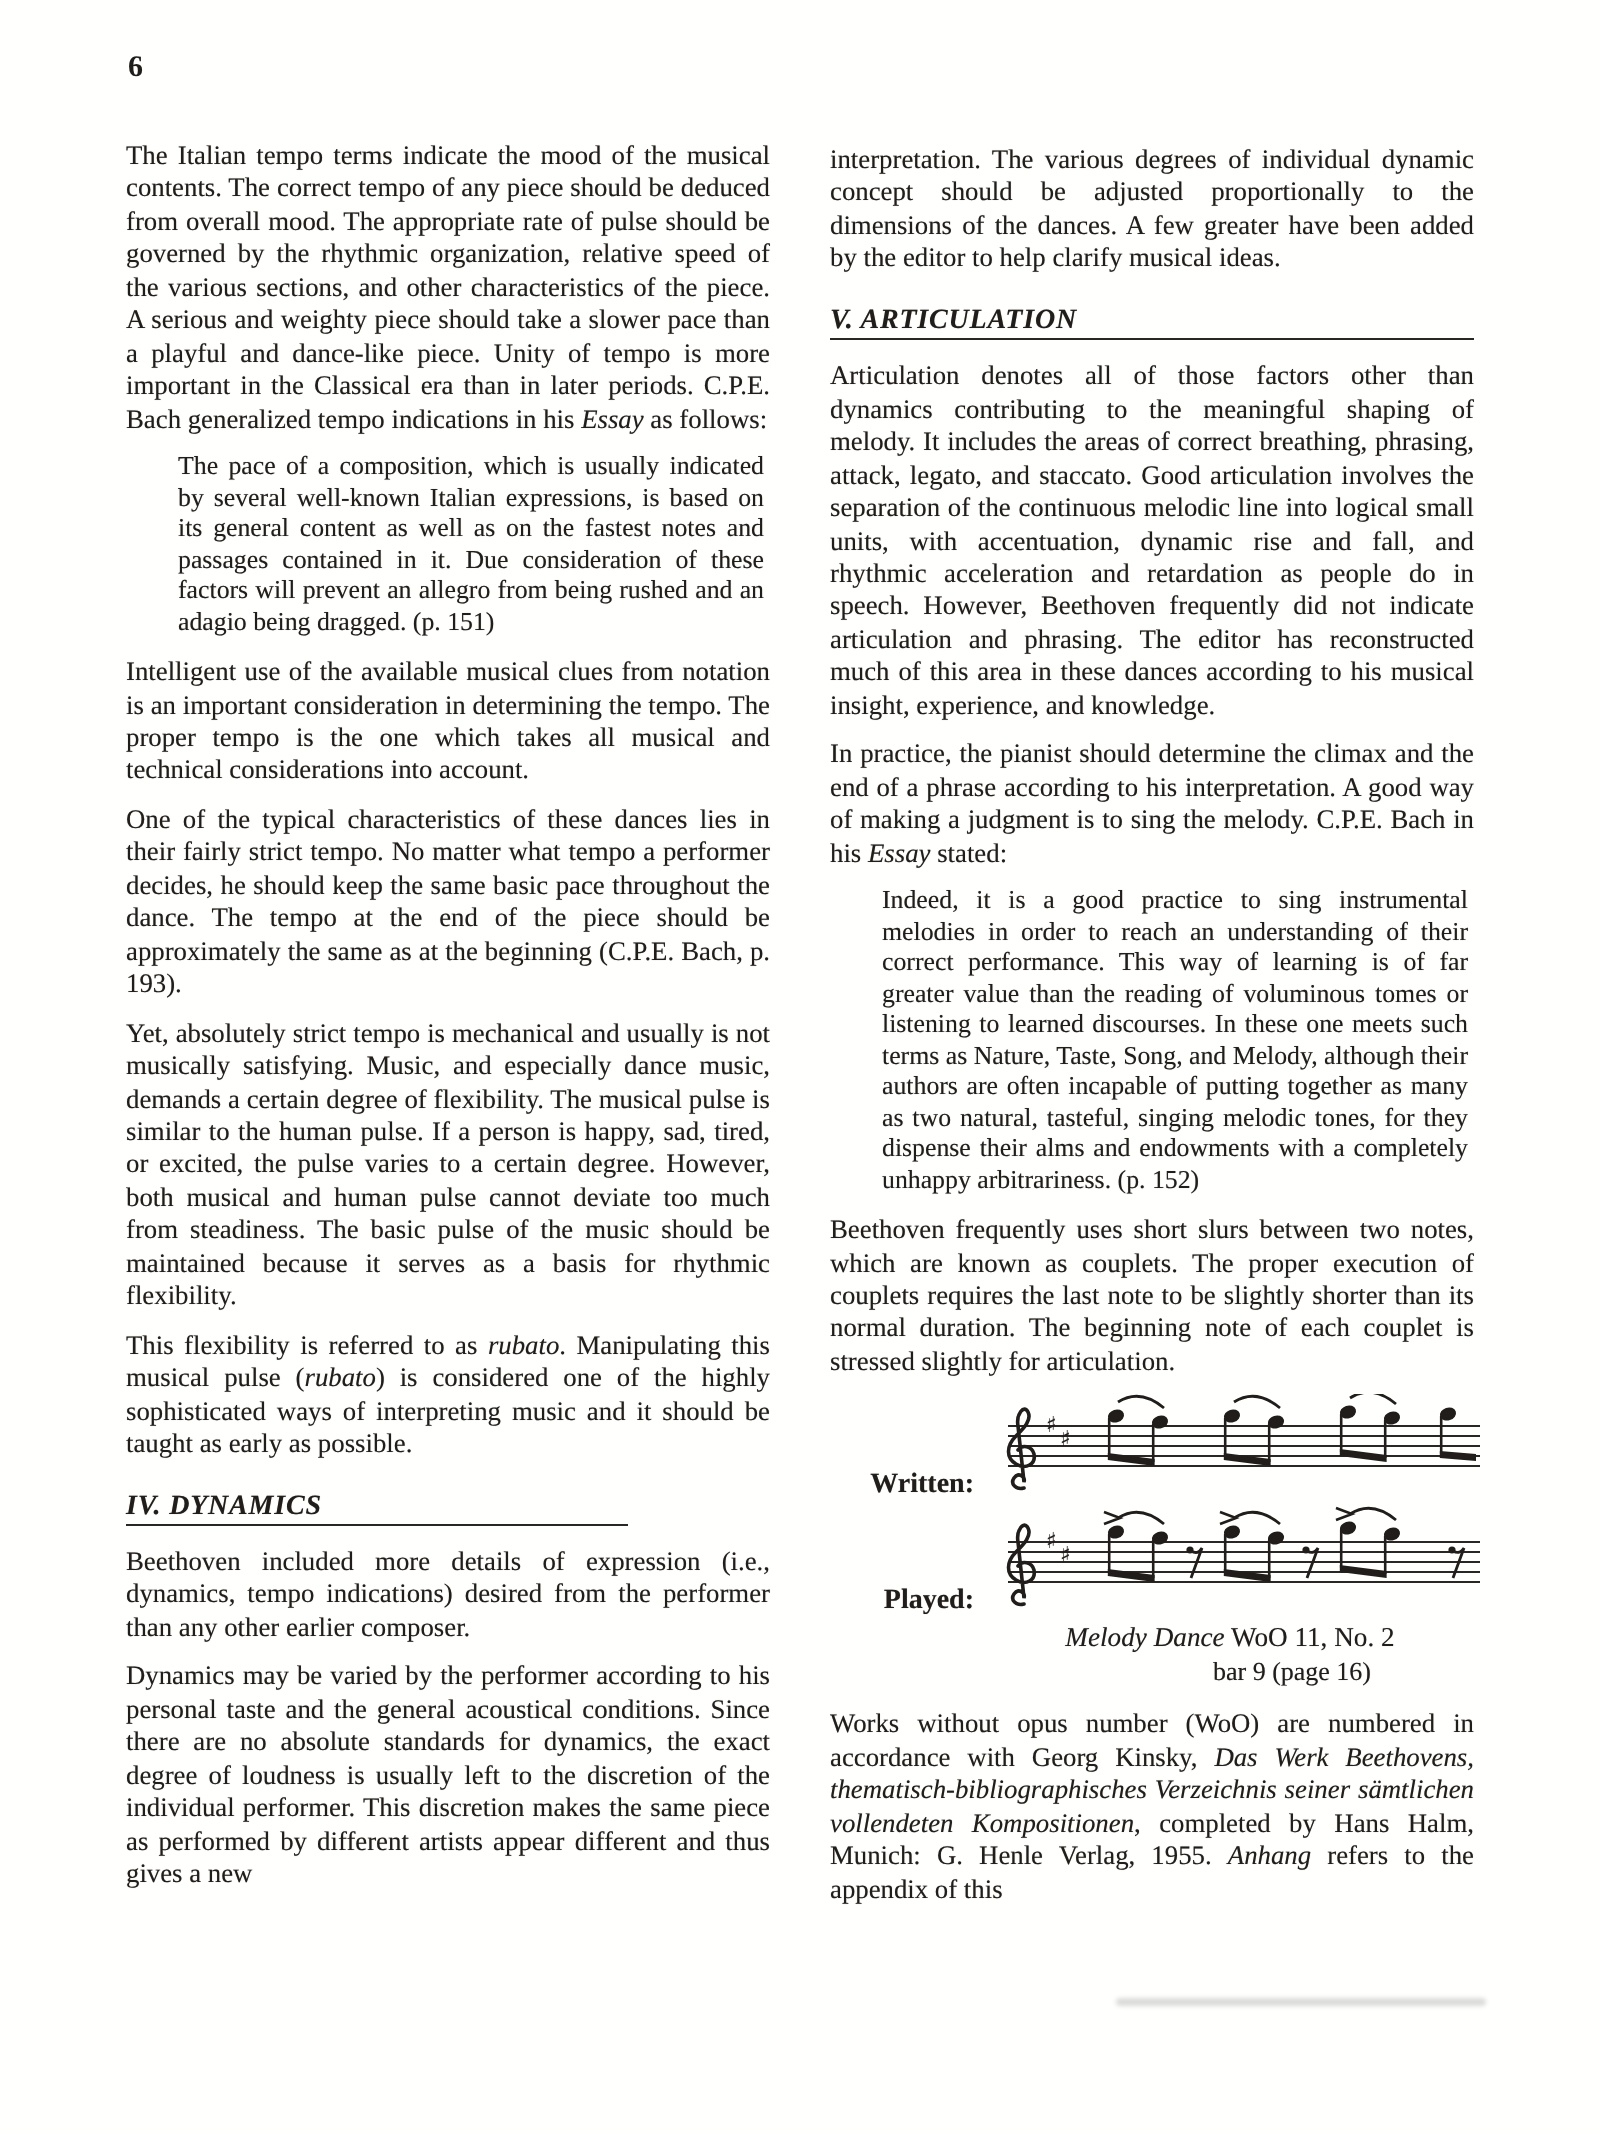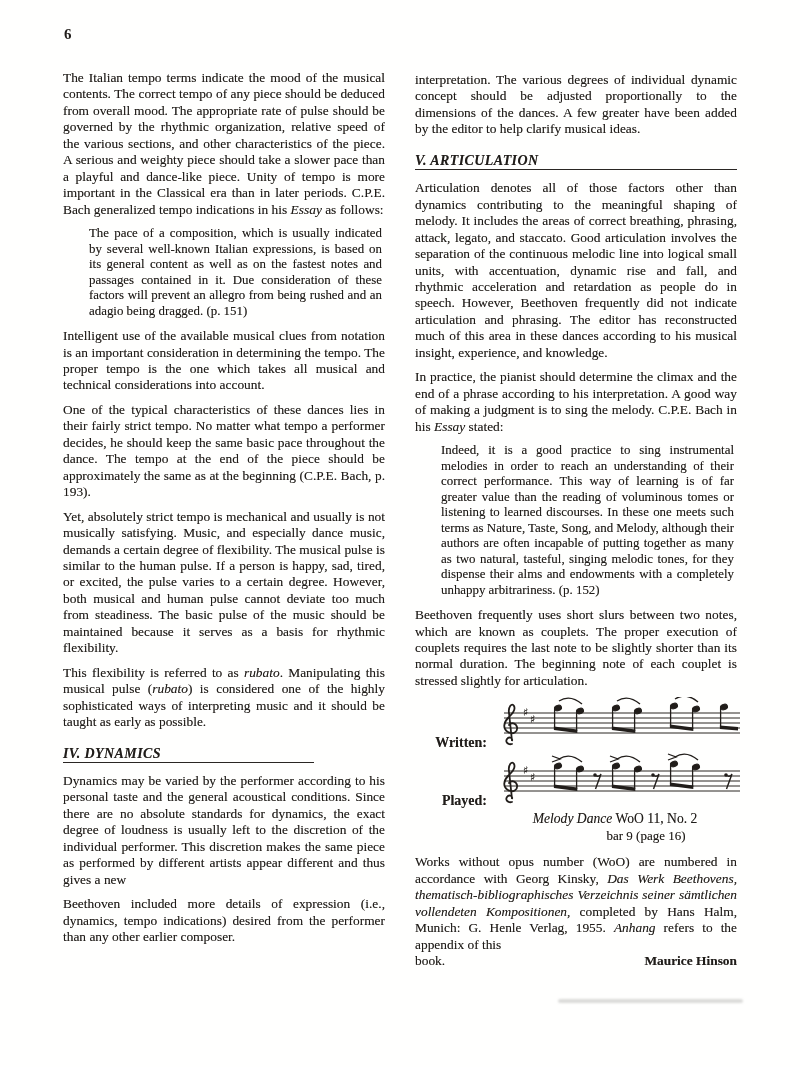--- a/index.html
+++ b/index.html
@@ -66,22 +66,22 @@
   <div class="page-number">6</div>
 
   <div class="col col-left">
     <p class="para"><span>The Italian tempo terms indicate the mood of the musical contents. The correct tempo of any piece should be deduced from overall mood. The appropriate rate of pulse should be governed by the rhythmic organization, relative speed of the various sections, and other characteristics of the piece. A serious and weighty piece should take a slower pace than a playful and dance-like piece. Unity of tempo is more important in the Classical era than in later periods. C.P.E. Bach generalized tempo indications in his </span><span class="it">Essay</span><span> as follows:</span></p>
     <p class="quote">The pace of a composition, which is usually indicated by several well-known Italian expressions, is based on its general content as well as on the fastest notes and passages contained in it. Due consideration of these factors will prevent an allegro from being rushed and an adagio being dragged. (p. 151)</p>
     <p class="para">Intelligent use of the available musical clues from notation is an important consideration in determining the tempo. The proper tempo is the one which takes all musical and technical considerations into account.</p>
     <p class="para">One of the typical characteristics of these dances lies in their fairly strict tempo. No matter what tempo a performer decides, he should keep the same basic pace throughout the dance. The tempo at the end of the piece should be approximately the same as at the beginning (C.P.E. Bach, p. 193).</p>
     <p class="para">Yet, absolutely strict tempo is mechanical and usually is not musically satisfying. Music, and especially dance music, demands a certain degree of flexibility. The musical pulse is similar to the human pulse. If a person is happy, sad, tired, or excited, the pulse varies to a certain degree. However, both musical and human pulse cannot deviate too much from steadiness. The basic pulse of the music should be maintained because it serves as a basis for rhythmic flexibility.</p>
     <p class="para"><span>This flexibility is referred to as </span><span class="it">rubato</span><span>. Manipulating this musical pulse (</span><span class="it">rubato</span><span>) is considered one of the highly sophisticated ways of interpreting music and it should be taught as early as possible.</span></p>
     <h2 class="sec-heading short">IV. DYNAMICS</h2>
+    <p class="para">Beethoven included more details of expression (i.e., dynamics, tempo indications) desired from the performer than any other earlier composer.</p>
     <p class="para">Dynamics may be varied by the performer according to his personal taste and the general acoustical conditions. Since there are no absolute standards for dynamics, the exact degree of loudness is usually left to the discretion of the individual performer. This discretion makes the same piece as performed by different artists appear different and thus gives a new</p>
-    <p class="para">Beethoven included more details of expression (i.e., dynamics, tempo indications) desired from the performer than any other earlier composer.</p>
   </div>
 
   <div class="col col-right">
     <p class="para">interpretation. The various degrees of individual dynamic concept should be adjusted proportionally to the dimensions of the dances. A few greater have been added by the editor to help clarify musical ideas.</p>
     <h2 class="sec-heading">V. ARTICULATION</h2>
     <p class="para">Articulation denotes all of those factors other than dynamics contributing to the meaningful shaping of melody. It includes the areas of correct breathing, phrasing, attack, legato, and staccato. Good articulation involves the separation of the continuous melodic line into logical small units, with accentuation, dynamic rise and fall, and rhythmic acceleration and retardation as people do in speech. However, Beethoven frequently did not indicate articulation and phrasing. The editor has reconstructed much of this area in these dances according to his musical insight, experience, and knowledge.</p>
     <p class="para"><span>In practice, the pianist should determine the climax and the end of a phrase according to his interpretation. A good way of making a judgment is to sing the melody. C.P.E. Bach in his </span><span class="it">Essay</span><span> stated:</span></p>
     <p class="quote">Indeed, it is a good practice to sing instrumental melodies in order to reach an understanding of their correct performance. This way of learning is of far greater value than the reading of voluminous tomes or listening to learned discourses. In these one meets such terms as Nature, Taste, Song, and Melody, although their authors are often incapable of putting together as many as two natural, tasteful, singing melodic tones, for they dispense their alms and endowments with a completely unhappy arbitrariness. (p. 152)</p>
     <p class="para">Beethoven frequently uses short slurs between two notes, which are known as couplets. The proper execution of couplets requires the last note to be slightly shorter than its normal duration. The beginning note of each couplet is stressed slightly for articulation.</p>
 
@@ -197,20 +197,16 @@
         </svg>
       </div>
 
       <div class="fig-caption">
         <div class="cap1"><span class="it">Melody Dance</span><span> WoO 11, No. 2</span></div>
         <div class="cap2">bar 9 (page 16)</div>
       </div>
     </div>
 
     <p class="para" style="margin-bottom:0;"><span>Works without opus number (WoO) are numbered in accordance with Georg Kinsky, </span><span class="it">Das Werk Beethovens, thematisch-bibliographisches Verzeichnis seiner sämtlichen vollendeten Kompositionen</span><span>, completed by Hans Halm, Munich: G. Henle Verlag, 1955. </span><span class="it">Anhang</span><span> refers to the appendix of this</span></p>
-    <div class="attrib-line">
-      <span>book.</span>
-      <span class="attrib-name">Maurice Hinson</span>
-    </div>
   </div>
 
   <div class="scan-streak"></div>
 </div>
 
 </body></html>

